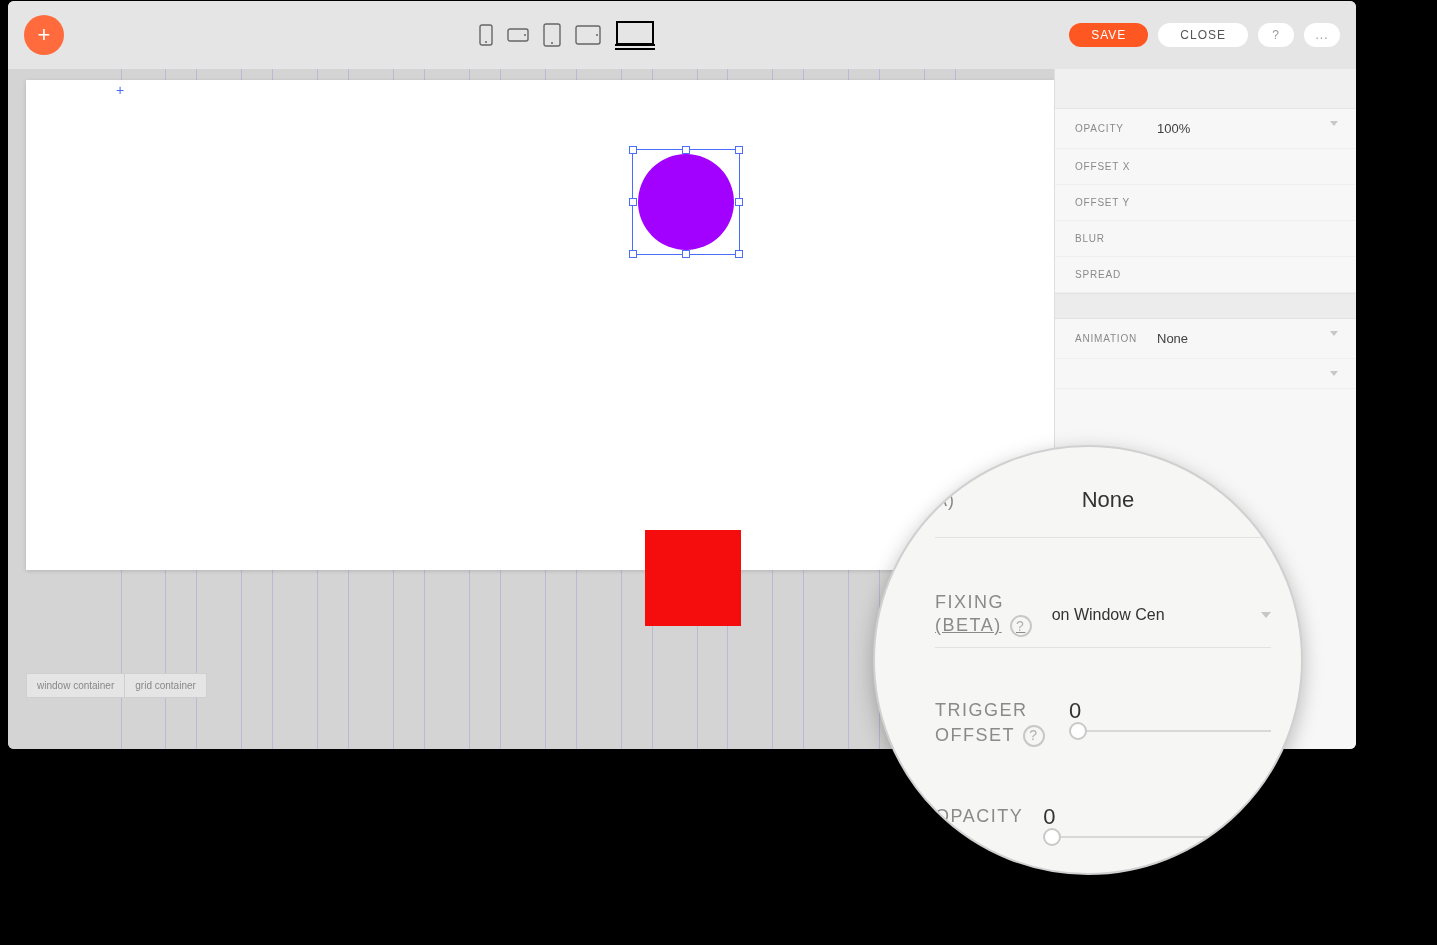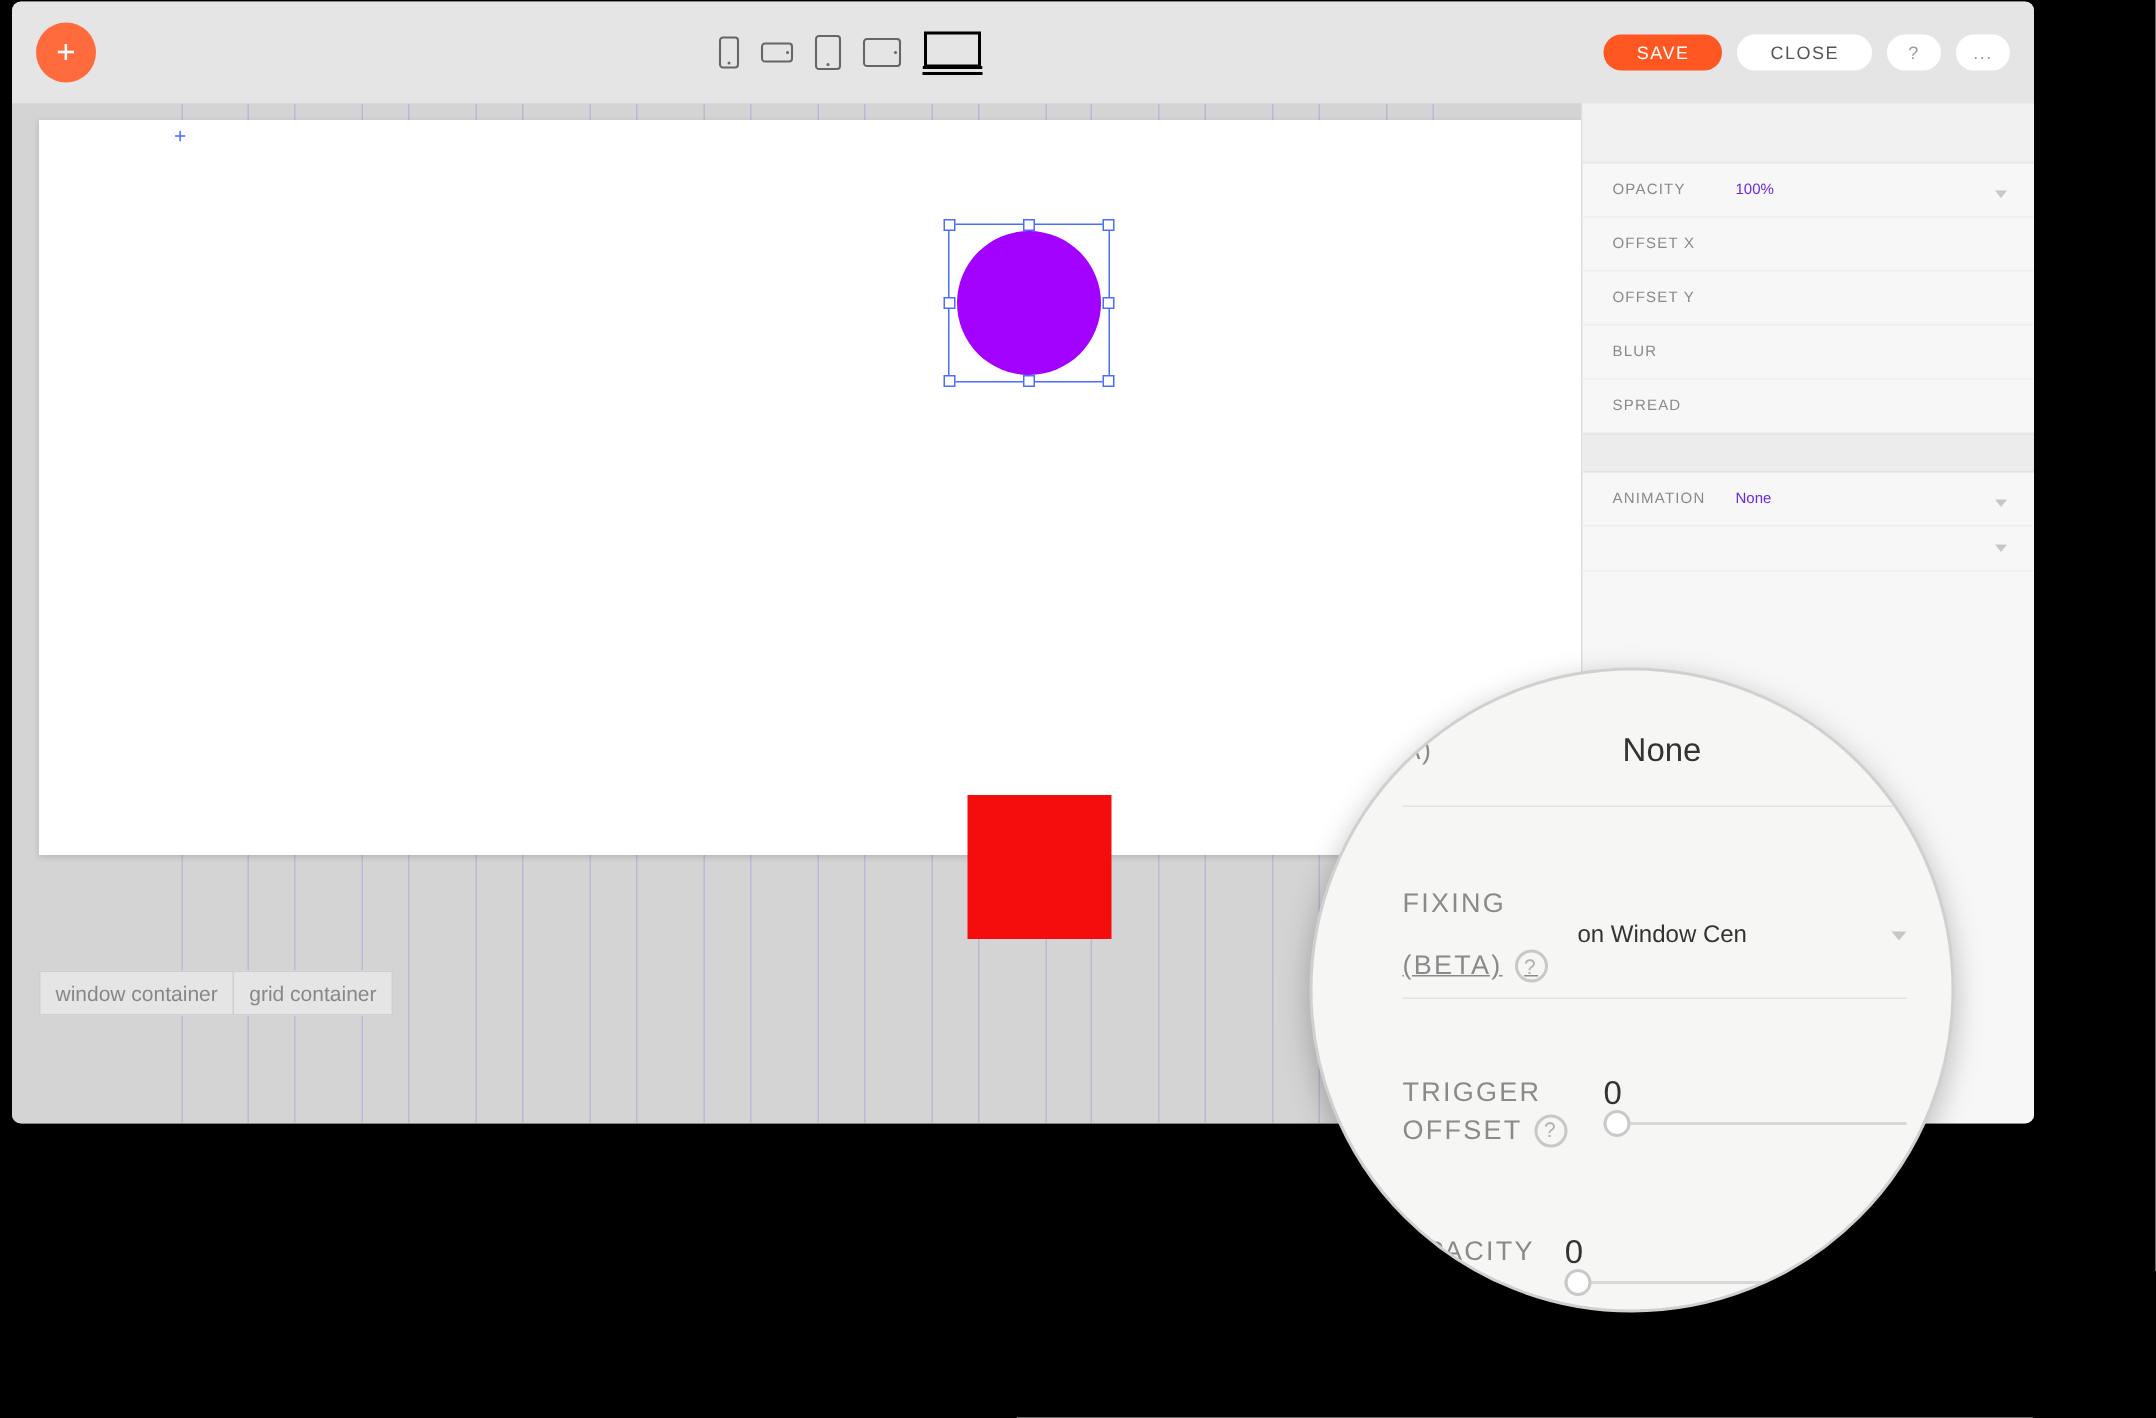--- a/index.html
+++ b/index.html
@@ -163,23 +163,23 @@
   position: absolute;
   left: 637px;
   top: 461px;
   width: 96px;
   height: 96px;
   background: #f50d0d;
 }
 .breadcrumbs {
   position: absolute;
   left: 18px;
-  top: 578px;
-  display: flex;
-  font-size: 14px;
+  top: 604px;
+  display: flex;
+  font-size: 10px;
   color: #888;
 }
 .breadcrumb-item {
   border: 1px solid #cfcfcf;
   background: #e5e5e5;
   padding: 6px 10px;
   cursor: pointer;
 }
 .breadcrumb-item + .breadcrumb-item {
   border-left: none;
@@ -207,23 +207,23 @@
 .prop-label {
   width: 82px;
   font-size: 10px;
   letter-spacing: 0.8px;
   color: #8a8a8a;
   text-transform: uppercase;
 }
 .prop-control {
   flex: 1;
   display: flex;
-  align-items: flex-end;
-  font-size: 10px;
-  color: #6d28d9;
+  align-items: flex-start;
+  font-size: 13px;
+  color: #404040;
 }
 .checker-swatch {
   width: 30px;
   height: 30px;
   border-radius: 50%;
   background-color: #fff;
   background-image:
     linear-gradient(45deg, #d7d7d7 25%, transparent 25%, transparent 75%, #d7d7d7 75%),
     linear-gradient(45deg, #d7d7d7 25%, transparent 25%, transparent 75%, #d7d7d7 75%);
   background-size: 12px 12px;
@@ -287,21 +287,21 @@
 .mag-fixing-row {
   display: flex;
   align-items: center;
   justify-content: space-between;
   margin-top: 54px;
   margin-bottom: 10px;
 }
 .mag-fixing-label {
   display: flex;
   flex-direction: column;
-  gap: 20px;
+  gap: 2px;
 }
 .mag-fixing-label .l1 { font-size: 18px; color: #8a8a8a; letter-spacing: 1.5px; }
 .mag-fixing-label .l2 { display:flex; align-items:flex-start; gap:8px; font-size: 18px; color: #8a8a8a; letter-spacing: 1.5px; text-decoration: underline; }
 .help-circle {
   width: 22px; height: 22px; border-radius: 50%;
   border: 2px solid #c8c8c8;
   display: inline-flex; align-items: center; justify-content: center;
   font-size: 14px; color: #b0b0b0;
 }
 .mag-fixing-value {

